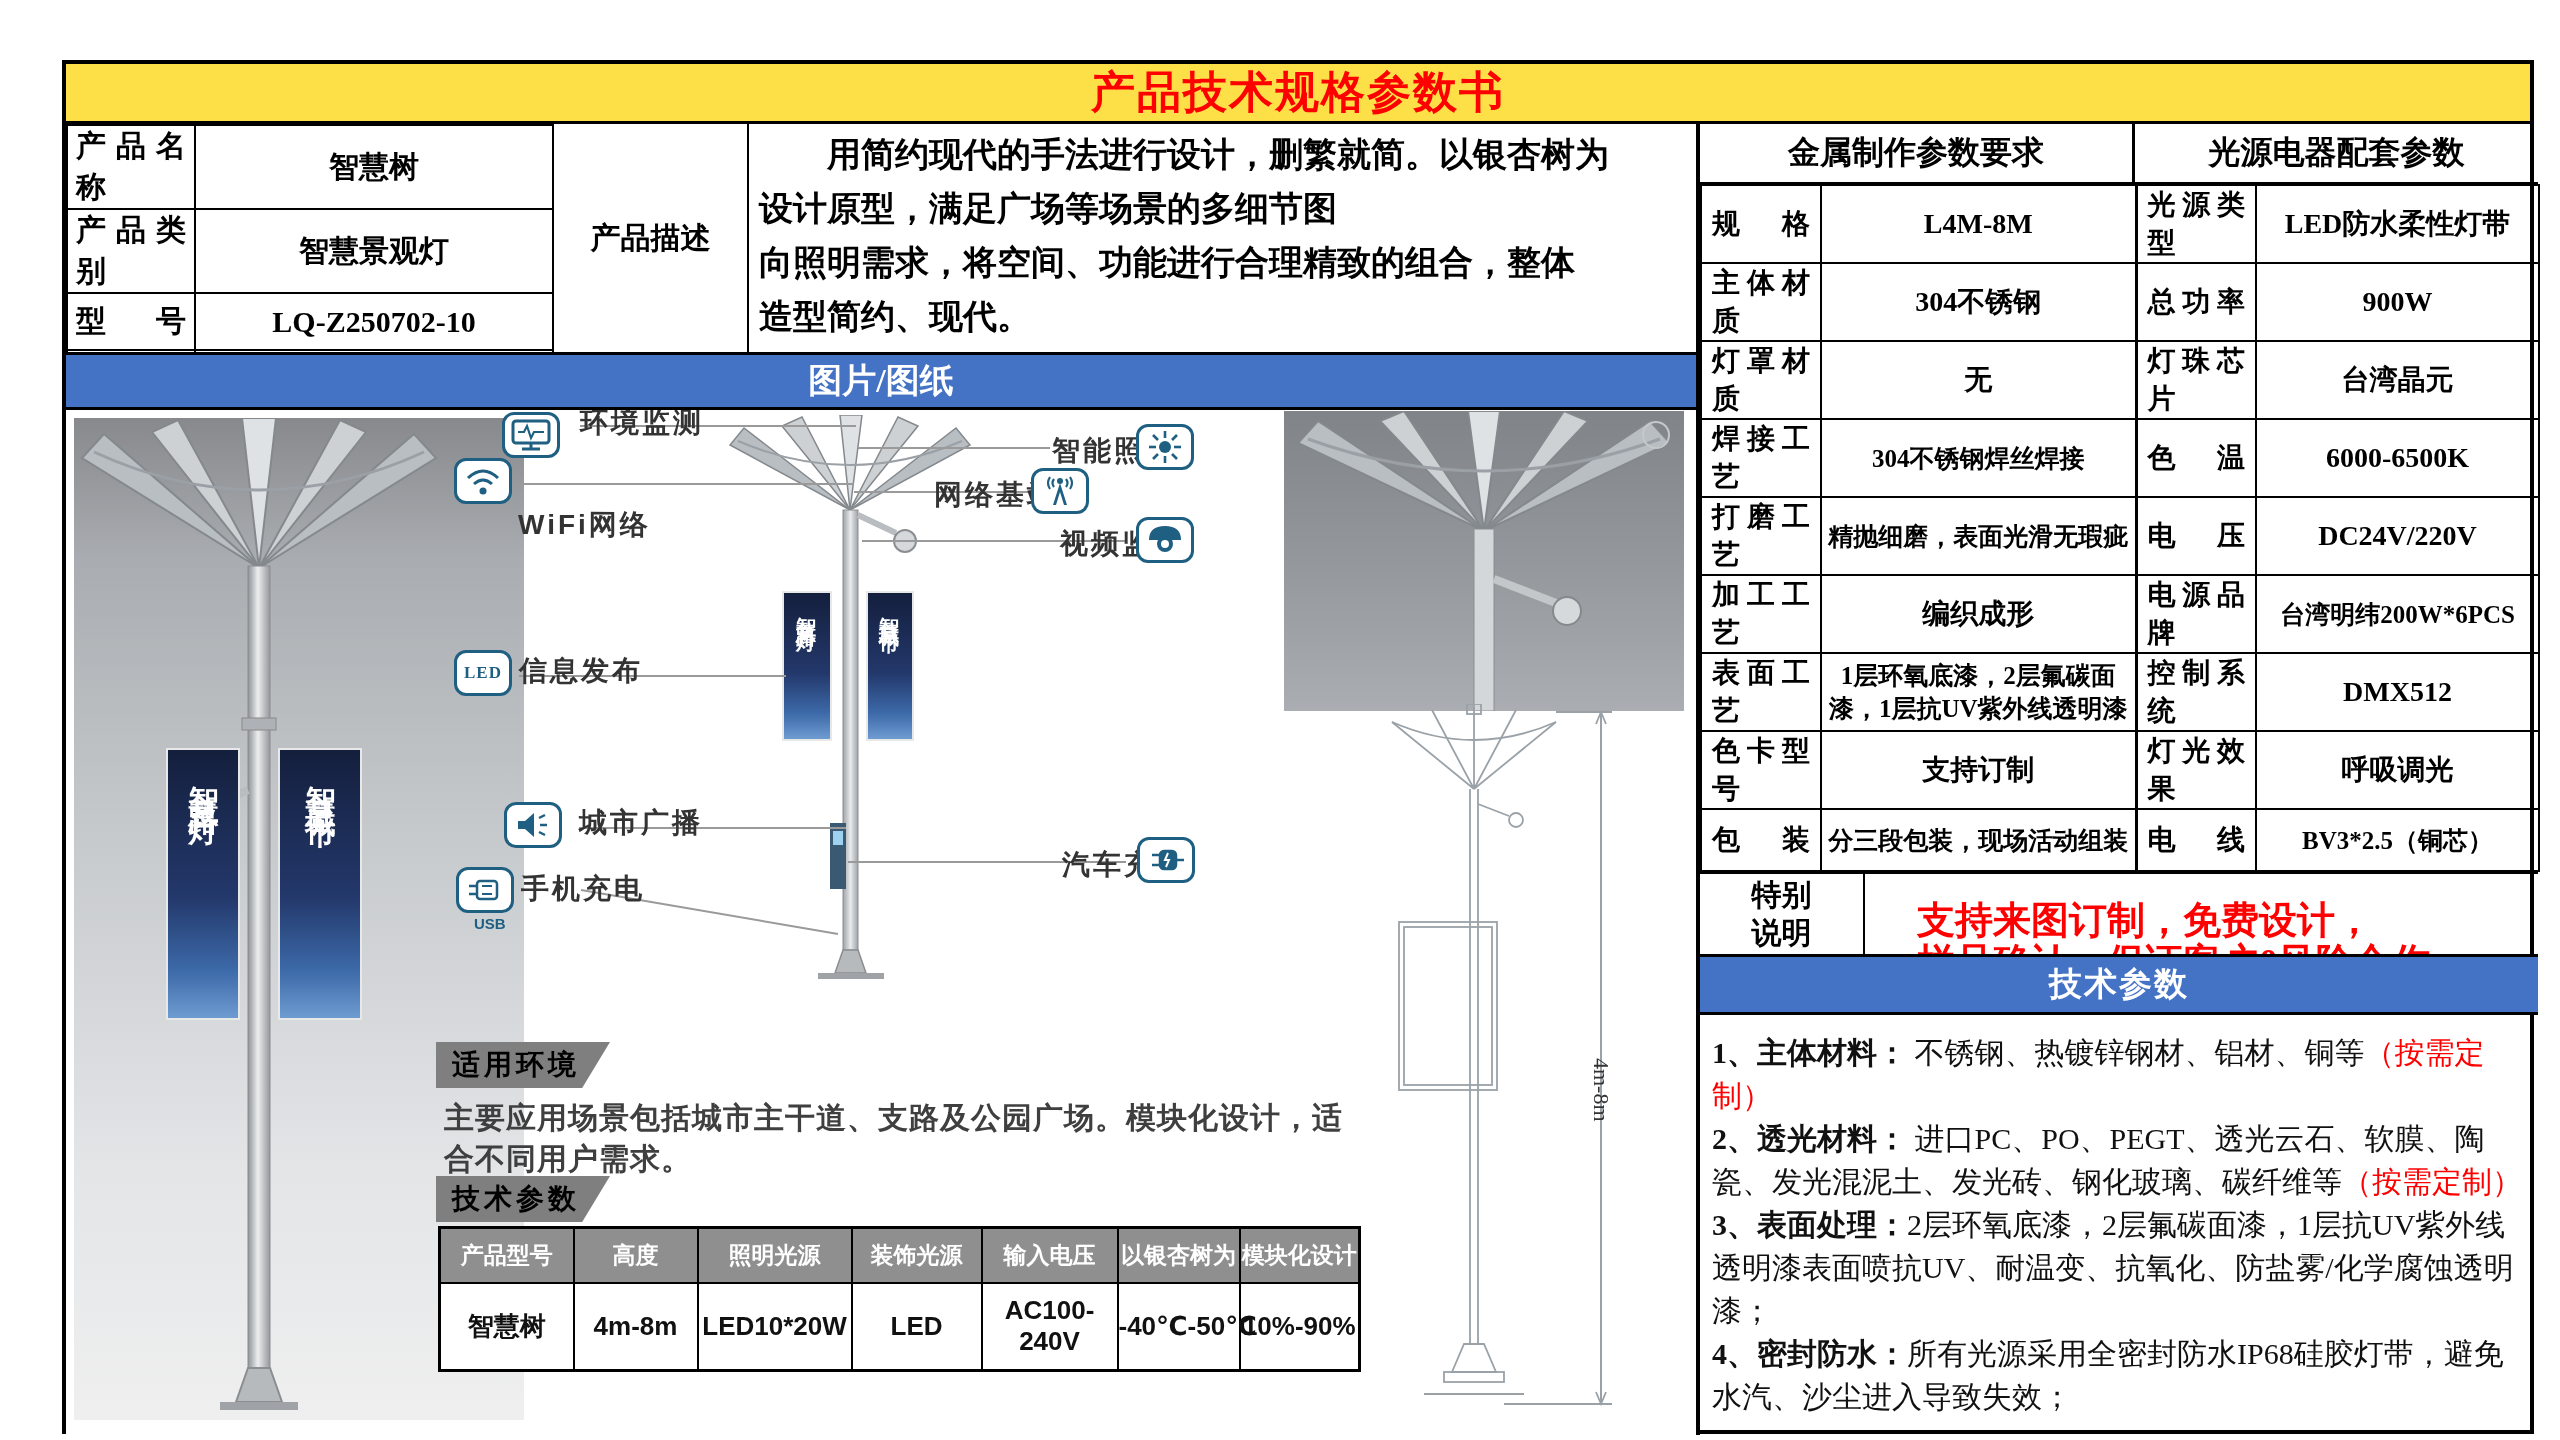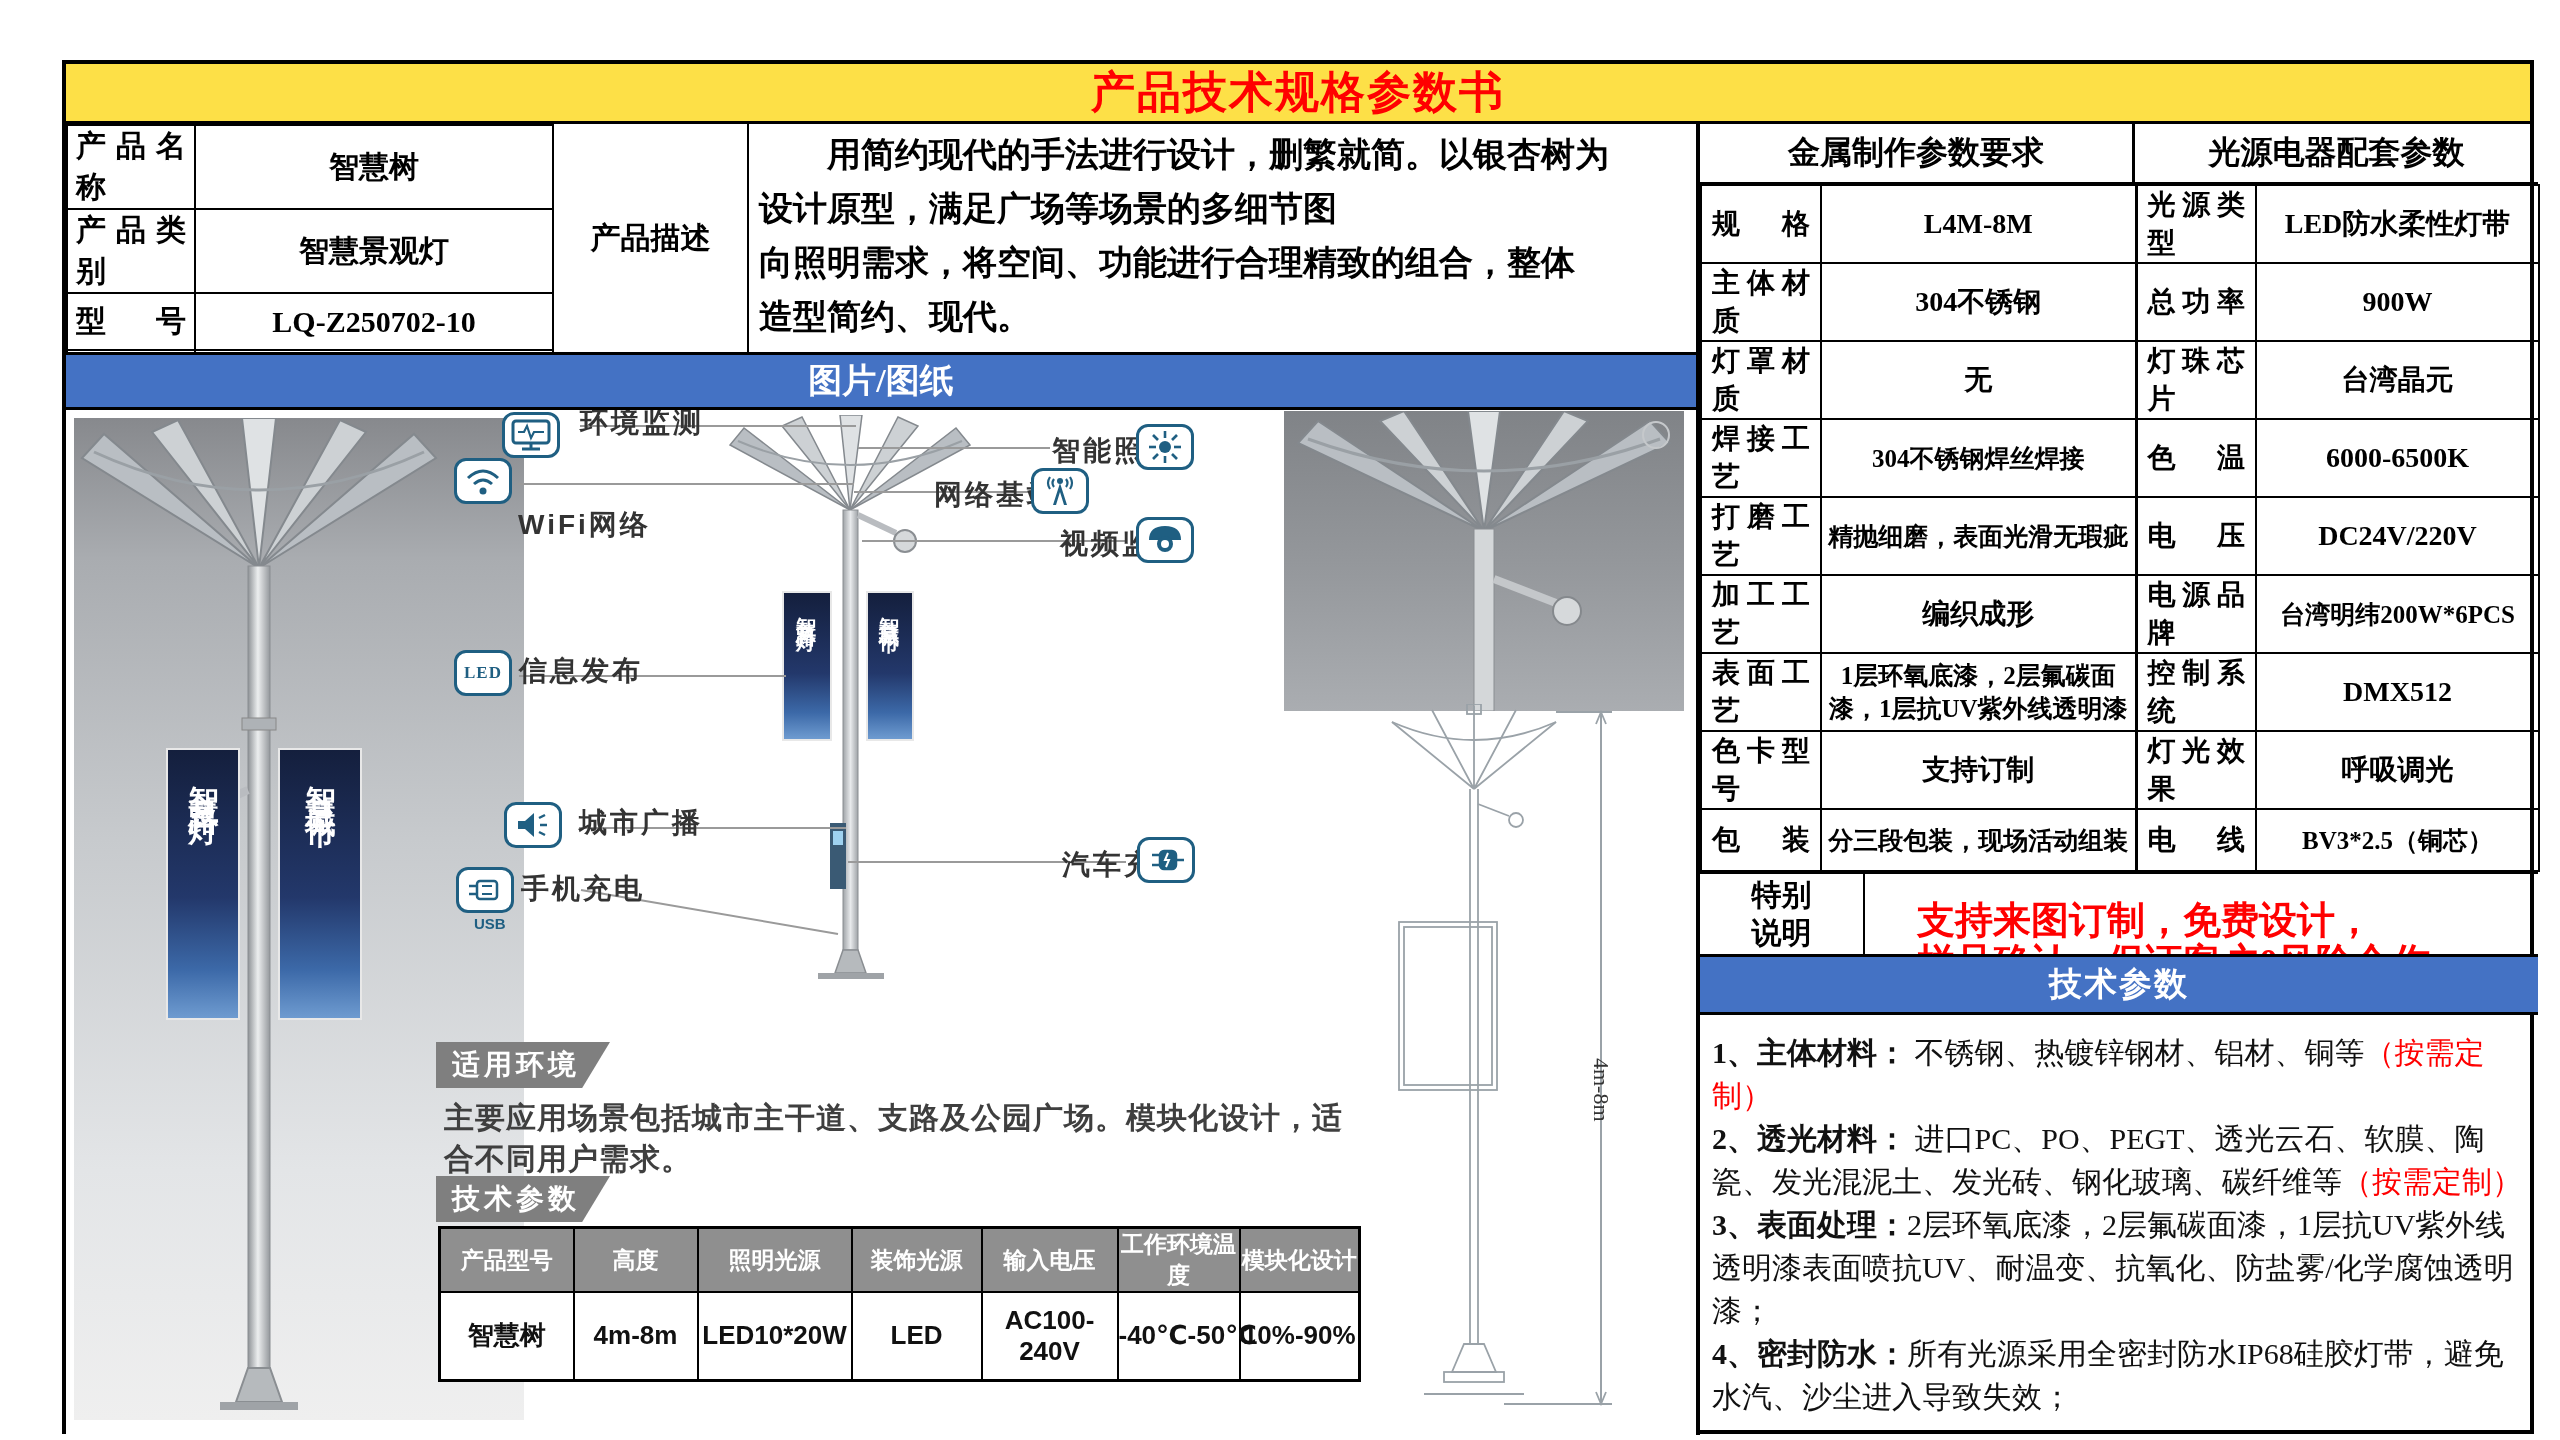--- a/index.html
+++ b/index.html
@@ -51,21 +51,21 @@
   
   .co-icon { position:absolute; width:58px; height:46px; border:3px solid #1f5f82; border-radius:12px;
     background:#fff; display:flex; align-items:center; justify-content:center; color:#1f5f82; }
   .co-label { position:absolute; font-family:"Liberation Sans","DejaVu Sans",sans-serif;
     font-size:28px; font-weight:bold; color:#333; letter-spacing:3px; white-space:nowrap; }
   .co-sub { position:absolute; font-family:"Liberation Sans","DejaVu Sans",sans-serif;
     font-size:15px; font-weight:bold; color:#1f5f82; }
   .lines-svg { position:absolute; left:0; top:0; pointer-events:none; }
 
   
-  .flag { position:absolute; height:46px; background:#7f7f7f; color:#ffffff;
+  .flag { position:absolute; height:46px; background:#7f7f7f; color:#000000;
     font-family:"Liberation Sans","DejaVu Sans",sans-serif; font-size:28px; font-weight:bold;
     display:flex; align-items:center; padding:0 30px 0 16px; letter-spacing:4px;
     clip-path:polygon(0 0,100% 0,84% 100%,0 100%); }
   .usage-text { position:absolute; left:378px; top:688px; width:900px;
     font-family:"Liberation Sans","DejaVu Sans",sans-serif; font-size:30px; font-weight:bold;
     color:#3f3f3f; letter-spacing:1px; }
   .btable { position:absolute; left:372px; top:816px; width:920px; border-collapse:collapse;
     font-family:"Liberation Sans","DejaVu Sans",sans-serif; table-layout:fixed;
     border:3px solid #000; }
   .btable th { background:#8f8f8f; color:#fff; font-size:23px; font-weight:bold;
@@ -368,21 +368,21 @@
           <col style="width:122px">
           <col style="width:120px">
         </colgroup>
       <tbody>
           <tr>
         <th>产品型号</th>
         <th>高度</th>
         <th>照明光源</th>
         <th>装饰光源</th>
         <th>输入电压</th>
-        <th>工作环境温度</th>
+        <th>以银杏树为</th>
         <th>模块化设计</th>
       </tr>
       <tr>
         <td>智慧树</td>
         <td>4m-8m</td>
         <td>LED10*20W</td>
         <td>LED</td>
         <td>AC100-240V</td>
         <td>-40℃-50℃</td>
         <td>10%-90%</td>

